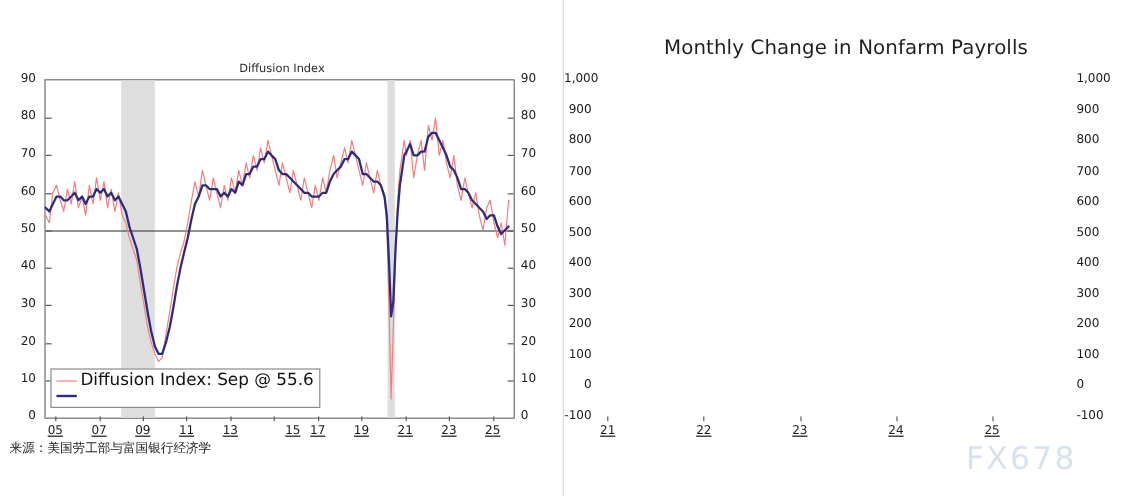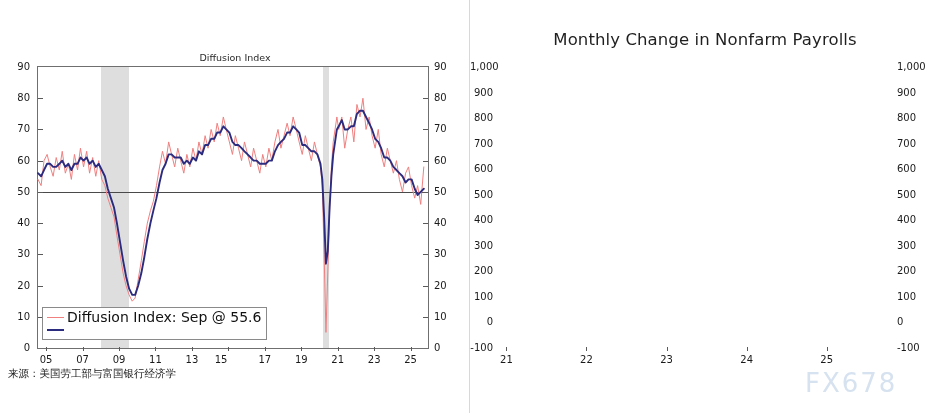--- a/index.html
+++ b/index.html
@@ -11,21 +11,21 @@
   .chart-title{position:absolute;left:0;right:0;top:30px;text-align:center;font-size:16.5px;font-weight:400;letter-spacing:.1px;color:#1f1f1f;}
   .chart-sub{position:absolute;left:0;right:0;top:52px;text-align:center;font-size:9.5px;color:#2b2b2b;}
 
   .plot{position:absolute;box-sizing:border-box;background:#fff;border:1px solid #6f6f6f;}
   #plotL{left:37px;top:66px;width:392px;height:283px;}
 
   .ytickl,.ytickr{position:absolute;font-size:10px;color:#1a1a1a;white-space:nowrap;transform:translateY(-50%);}
   .ytickl{text-align:right;}
   .ytickr{text-align:left;}
   .tickmark{position:absolute;height:1px;background:#5a5a5a;}
-  .xtick{position:absolute;font-size:10px;color:#1a1a1a;transform:translateX(-50%);white-space:nowrap;}
+  .xtick{position:absolute;font-size:10px;color:#1a1a1a;transform:translateX(-50%);white-space:nowrap;text-decoration:underline;}
   .xtickmark{position:absolute;width:1px;height:4px;background:#5a5a5a;}
 
   .recband{position:absolute;top:0;bottom:0;background:#dedede;}
   .zeroline{position:absolute;left:0;right:0;height:1.4px;background:#4a4a4a;}
 
   svg.lines{position:absolute;left:0;top:0;overflow:visible;}
 
   .legend{position:absolute;box-sizing:border-box;border:1px solid #8a8a8a;background:#fff;padding:3px 5px 3px 4px;}
   #legendL{left:42px;top:307px;}
   .lrow{display:flex;align-items:center;height:12.6px;white-space:nowrap;}
@@ -94,21 +94,21 @@
       <div class="xtick" style="left: 46.1121px; top: 354px;">05</div>
       <div class="xtickmark" style="left: 46.1121px; top: 347px;"></div>
       <div class="xtick" style="left: 82.5607px; top: 354px;">07</div>
       <div class="xtickmark" style="left: 82.5607px; top: 347px;"></div>
       <div class="xtick" style="left: 119.009px; top: 354px;">09</div>
       <div class="xtickmark" style="left: 119.009px; top: 347px;"></div>
       <div class="xtick" style="left: 155.458px; top: 354px;">11</div>
       <div class="xtickmark" style="left: 155.458px; top: 347px;"></div>
       <div class="xtick" style="left: 191.907px; top: 354px; text-align: right;">13</div>
       <div class="xtickmark" style="left: 191.907px; top: 347px;"></div>
-      <div class="xtick" style="left: 221px; top: 354px;">15</div>
+      <div class="xtick" style="left: 244px; top: 354px;">15</div>
       <div class="xtickmark" style="left: 228.355px; top: 347px;"></div>
       <div class="xtick" style="left: 264.804px; top: 354px;">17</div>
       <div class="xtickmark" style="left: 264.804px; top: 347px;"></div>
       <div class="xtick" style="left: 301.252px; top: 354px;">19</div>
       <div class="xtickmark" style="left: 301.252px; top: 347px;"></div>
       <div class="xtick" style="left: 337.701px; top: 354px;">21</div>
       <div class="xtickmark" style="left: 337.701px; top: 347px;"></div>
       <div class="xtick" style="left: 374.15px; top: 354px;">23</div>
       <div class="xtickmark" style="left: 374.15px; top: 347px;"></div>
       <div class="xtick" style="left: 410.598px; top: 354px;">25</div>

